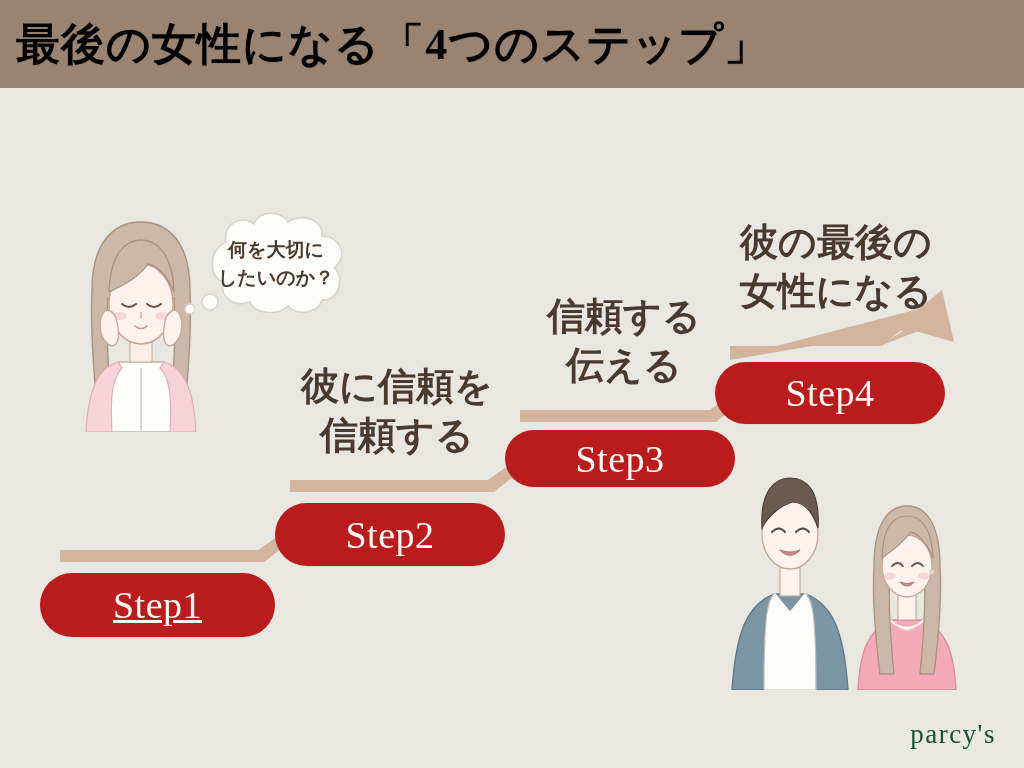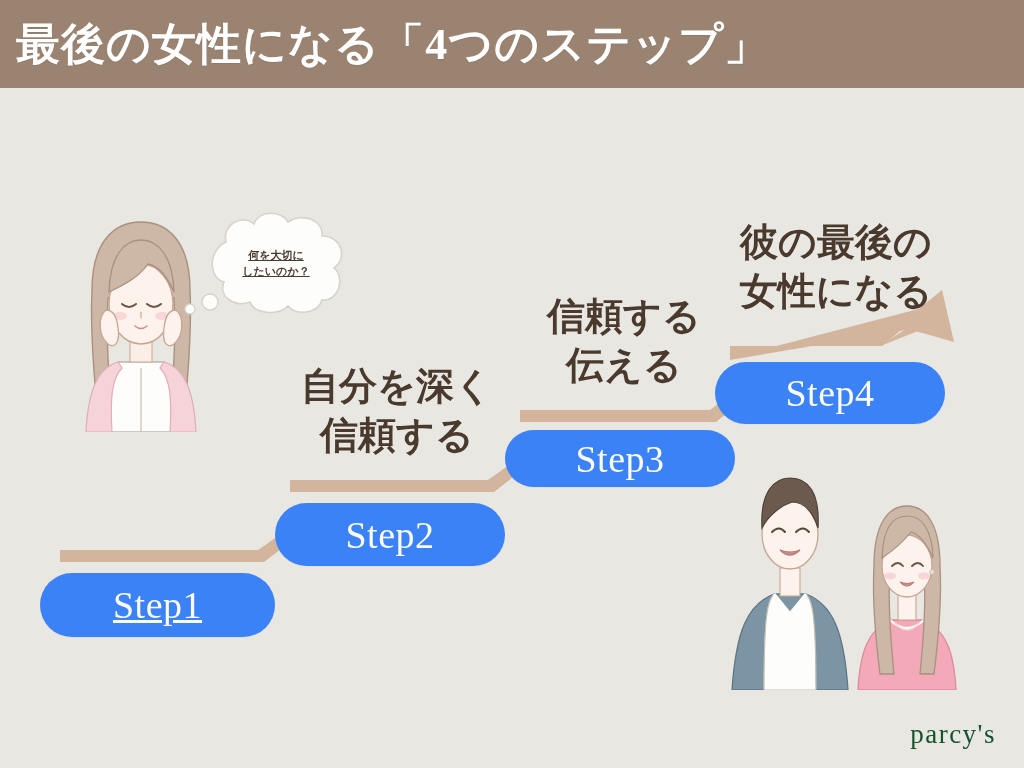--- a/index.html
+++ b/index.html
@@ -10,33 +10,33 @@
   }
   .stage{position:absolute;inset:0;width:1024px;height:768px;}
 
   
   .banner{
     position:absolute;left:0;top:0;width:1024px;height:88px;
     background:#9a8371;
     display:flex;align-items:center;
   }
   .banner-title{
-    color:#ffffff;
+    color:#000000;
     font-size:44px;
     font-weight:700;
     letter-spacing:1px;
     margin-left:16px;
     white-space:nowrap;
     text-shadow:0 1px 1px rgba(0,0,0,.07);
   }
 
   
   .pill{
     position:absolute;
-    background:#3b82f6;
+    background:#b91c1c;
     border-radius:40px;
     display:flex;align-items:center;justify-content:center;
     color:#fdfbf6;
     font-size:38px;
     letter-spacing:.5px;
     box-shadow:0 1px 0 rgba(0,0,0,.03);
   }
   #pill1{left:40px;  top:573px; width:235px; height:64px;text-decoration:underline;}
   #pill2{left:275px; top:503px; width:230px; height:63px;}
   #pill3{left:505px; top:430px; width:230px; height:57px;}
@@ -64,22 +64,22 @@
   #cap3{left:515px; top:292px; width:218px;}
   #cap4{left:725px; top:218px; width:222px;}
 
   
   .bubble{
     position:absolute;left:196px;top:212px;width:160px;height:104px;
   }
   .bubble-text{
     position:absolute;left:0;top:0;width:160px;height:104px;
     display:flex;flex-direction:column;align-items:center;justify-content:center;
-    color:#4a3a2e;font-size:11px;line-height:1.45;white-space:pre-line;
-    text-align:center;font-weight:600;text-decoration:underline;
+    color:#4a3a2e;font-size:19px;line-height:1.45;white-space:pre-line;
+    text-align:center;font-weight:600;
   }
   .bubble-dots{position:absolute;left:178px;top:292px;width:44px;height:30px;}
 
   
   .illus{position:absolute;}
   #woman{left:62px;top:212px;width:158px;height:220px;}
   #couple{left:712px;top:462px;width:258px;height:228px;}
 
   
   .logo{
@@ -163,21 +163,21 @@
   <div class="connector" id="conn4">
     <svg viewBox="0 0 250 110" width="250" height="110">
       <path d="M0 66 L150 66 L196 30 L188 48 L0 80 Z" fill="#d3b49c"></path>
       <path d="M148 66 L210 22 L0 0 Z" fill="none"></path>
       <path d="M0 66 L152 66 L200 26 L0 78 Z" fill="#d3b49c"></path>
       <polygon points="212,10 224,62 168,46" fill="#d3b49c"></polygon>
       <path d="M150 66 L214 24 L206 44 Z" fill="#d3b49c"></path>
     </svg>
   </div>
 
-  <div class="caption" id="cap2">自分を深く
+  <div class="caption" id="cap2">彼に信頼を
 信頼する</div>
   <div class="caption" id="cap3">信頼する
 伝える</div>
   <div class="caption" id="cap4">彼の最後の
 女性になる</div>
 
   <div class="pill" id="pill1">Step1</div>
   <div class="pill" id="pill2">Step2</div>
   <div class="pill" id="pill3">Step3</div>
   <div class="pill" id="pill4">Step4</div>

